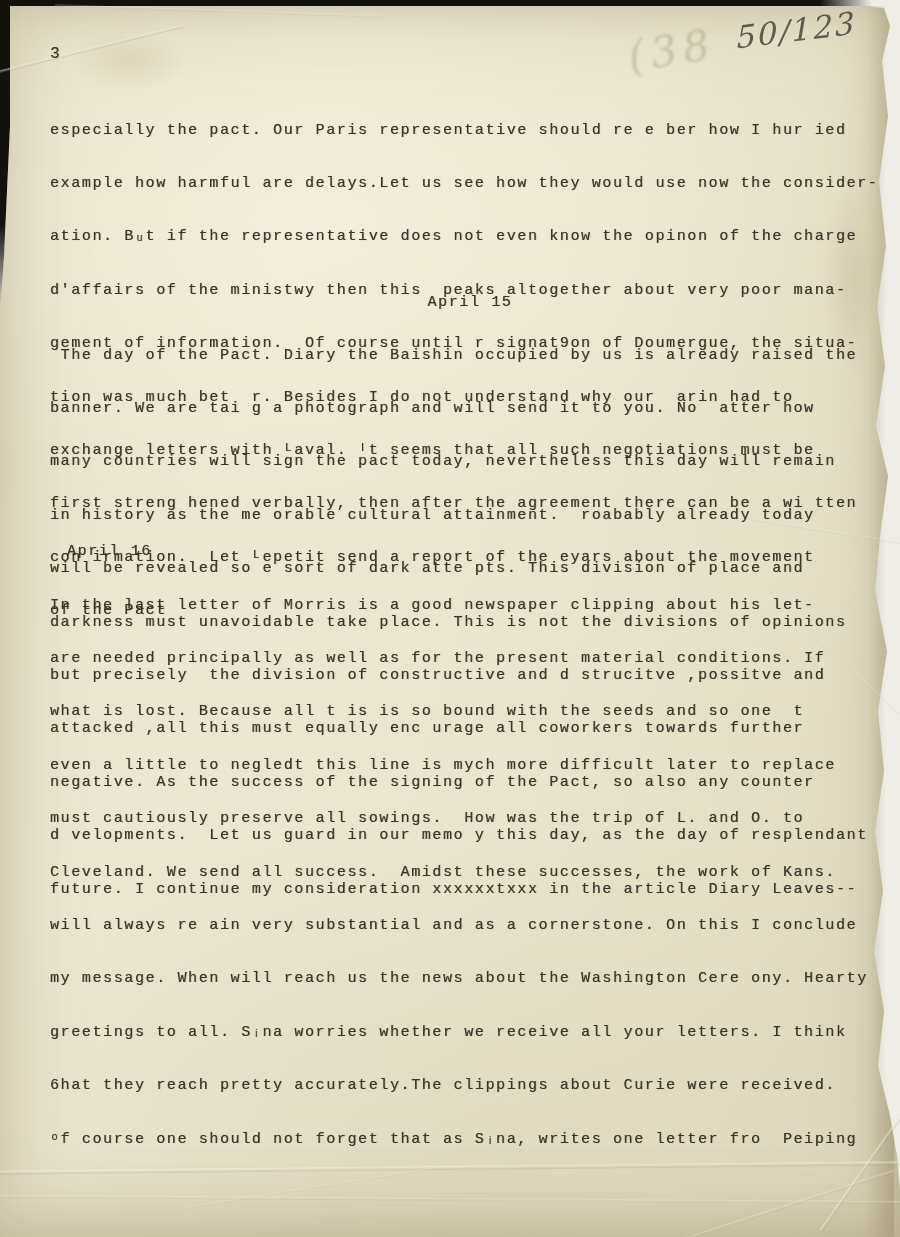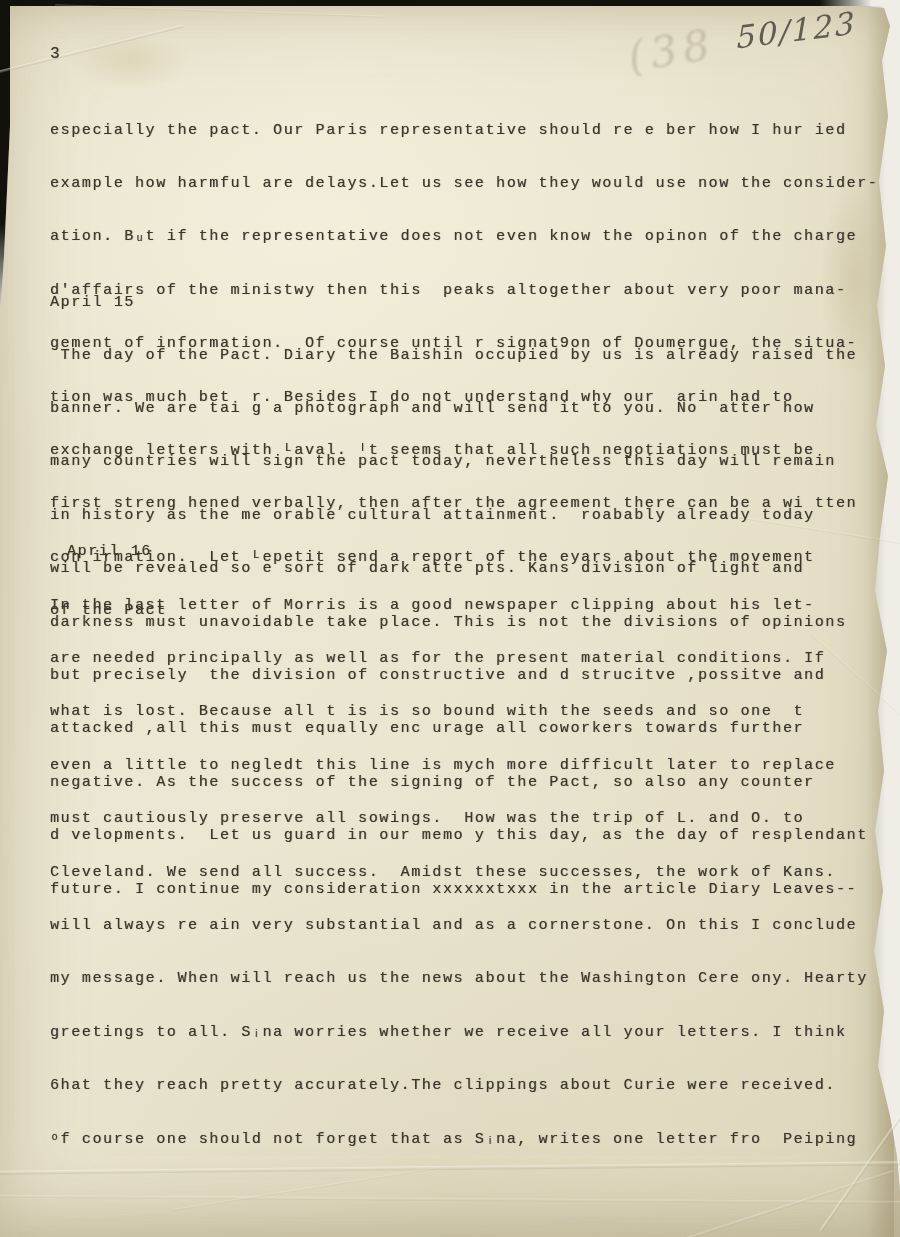--- a/index.html
+++ b/index.html
@@ -62,21 +62,21 @@
   .typed {
     position:absolute; left:50px; width:840px; z-index:4;
     font-family:"Liberation Mono","DejaVu Sans Mono",monospace;
     font-size:15px; line-height:17.8px; letter-spacing:1.62px;
     color:#3b352b; white-space:pre;
     text-shadow:0.5px 0.4px 0.7px rgba(59,53,43,0.55);
   }
   .typed .line { height:17.8px; }
   .page-num { top:46px; font-size:16px; }
   .sec1 { top:86px; }
-  .h2   { top:294px; }
+  .h2   { top:294px;text-align:center; }
   .sec2 { top:311px; }
   .h3   { top:543px;margin-left:17px; }
   .sec3 { top:561px; }
 
   
   .annotation {
     position:absolute; left:736px; top:12px; z-index:5;
     font-family:"DejaVu Serif", serif; font-style:italic; font-weight:400;
     font-size:31px; letter-spacing:2px; color:#4f4b42; opacity:.88;
     transform:rotate(-7deg) skewX(-6deg);
@@ -138,21 +138,21 @@
     <div class="line">of the Pact</div>
   </div>
 
   <div class="typed h2">April 15</div>
 
   <div class="typed sec2">
     <div class="line"> The day of the Pact. Diary the Baishin occupied by us is already raised the</div>
     <div class="line">banner. We are tai g a photograph and will send it to you. No  atter how</div>
     <div class="line">many countries will sign the pact today, nevertheless this day will remain</div>
     <div class="line">in history as the me orable cultural attainment.  roabably already today</div>
-    <div class="line">will be revealed so e sort of dark atte pts. Kans division of light and</div>
+    <div class="line">will be revealed so e sort of dark atte pts. This division of place and</div>
     <div class="line">darkness must unavoidable take place. This is not the divisions of opinions</div>
     <div class="line">but precisely  the division of constructive and d strucitve ,possitve and</div>
     <div class="line">attacked ,all this must equally enc urage all coworkers towards further</div>
     <div class="line">negative. As the success of the signing of the Pact, so also any counter</div>
     <div class="line">d velopments.  Let us guard in our memo y this day, as the day of resplendant</div>
     <div class="line">future. I continue my consideration xxxxxxtxxx in the article Diary Leaves--</div>
   </div>
 
   <div class="typed h3">April 16</div>
 

